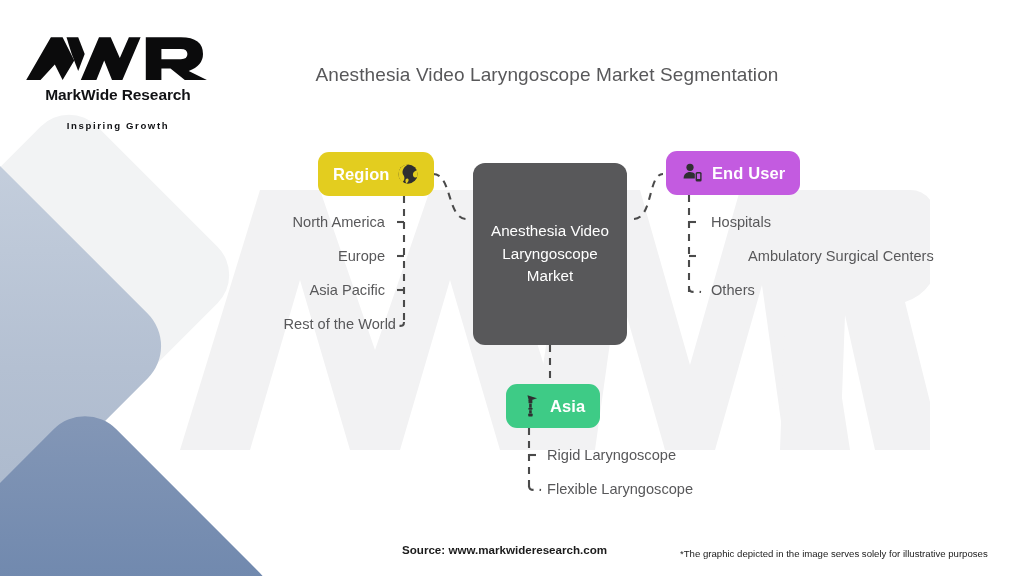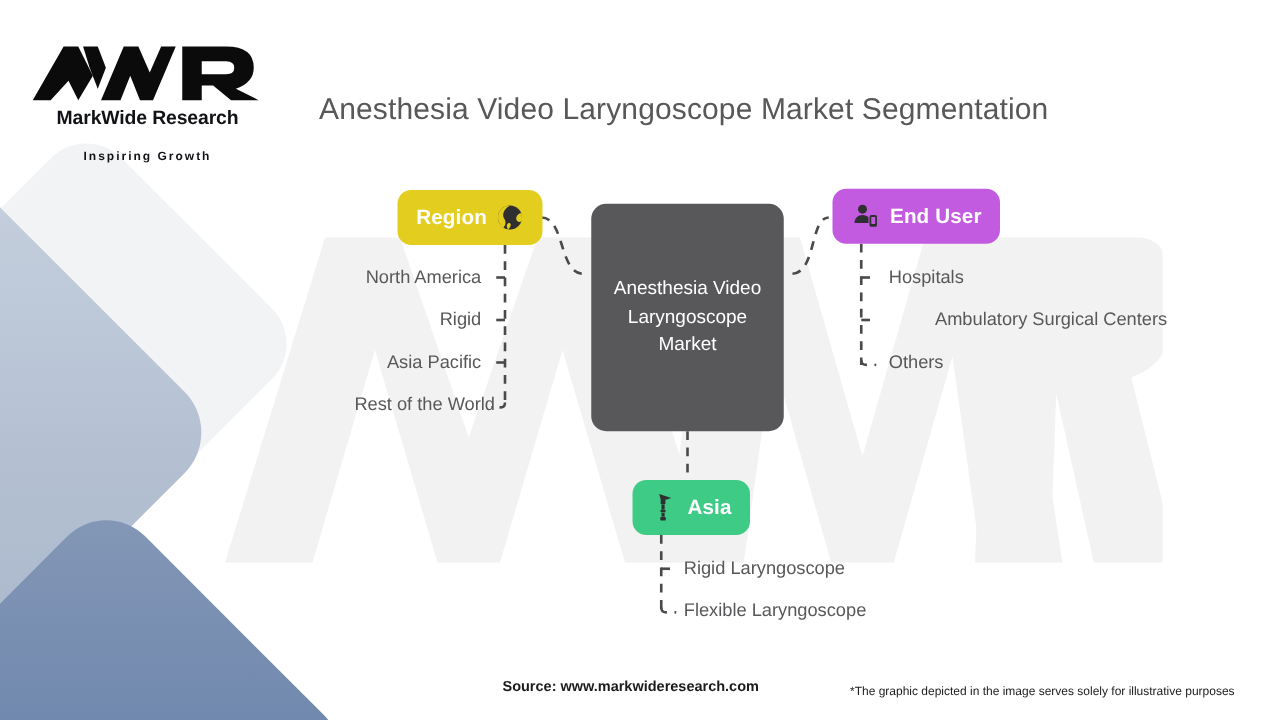--- a/index.html
+++ b/index.html
@@ -86,26 +86,26 @@
     color: #111215;
     letter-spacing: 1.6px;
     margin-top: 16px;
     white-space: nowrap;
   }
 
   
   .chart-title {
     position: absolute;
     left: 0;
-    top: 74px;
+    top: 64px;
     width: 1024px;
     text-align: center;
     padding-left: 70px;
     box-sizing: border-box;
-    font-size: 24px;
+    font-size: 19px;
     color: #58585a;
     letter-spacing: 0.1px;
   }
 
   
   .connectors {
     position: absolute;
     left: 0; top: 0;
     width: 1024px;
     height: 576px;
@@ -285,21 +285,21 @@
         <rect x="8.9" y="10.4" width="2.8" height="4.4" fill="#2f2f31"></rect>
         <rect x="8.2" y="15" width="4.2" height="2.2" rx="0.5" fill="#2f2f31"></rect>
         <rect x="8.9" y="17.6" width="2.8" height="3.4" fill="#2f2f31"></rect>
         <rect x="7.9" y="21.2" width="4.8" height="3.2" rx="0.7" fill="#2f2f31"></rect>
       </svg>
     </span>
     <span class="badge-label">Asia</span>
   </div>
 
   <div class="leaf leaf-left" style="left:100px; top:214px; width:285px;">North America</div>
-  <div class="leaf leaf-left" style="left:100px; top:248px; width:285px;">Rigid</div>
+  <div class="leaf leaf-left" style="left:100px; top:248px; width:285px;">Europe</div>
   <div class="leaf leaf-left" style="left:100px; top:282px; width:285px;">Asia Pacific</div>
   <div class="leaf leaf-left" style="left:111px; top:316px; width:285px;">Rest of the World</div>
 
   <div class="leaf leaf-right" style="left:711px; top:214px;">Hospitals</div>
   <div class="leaf leaf-right" style="left:748px; top:248px;">Ambulatory Surgical Centers</div>
   <div class="leaf leaf-right" style="left:711px; top:282px;">Others</div>
 
   <div class="leaf leaf-right" style="left:547px; top:447px;">Rigid Laryngoscope</div>
   <div class="leaf leaf-right" style="left:547px; top:481px;">Flexible Laryngoscope</div>
 

